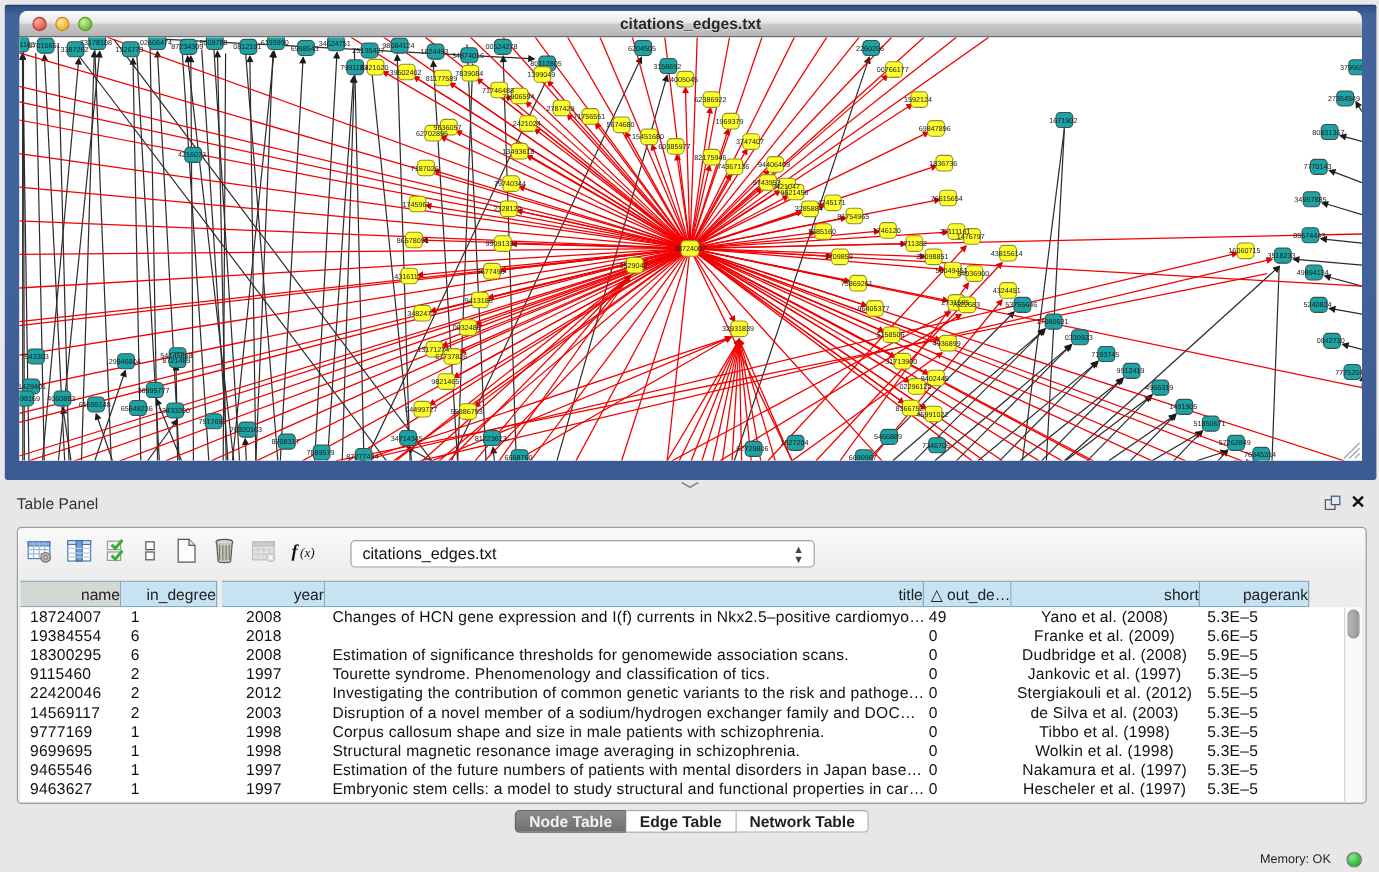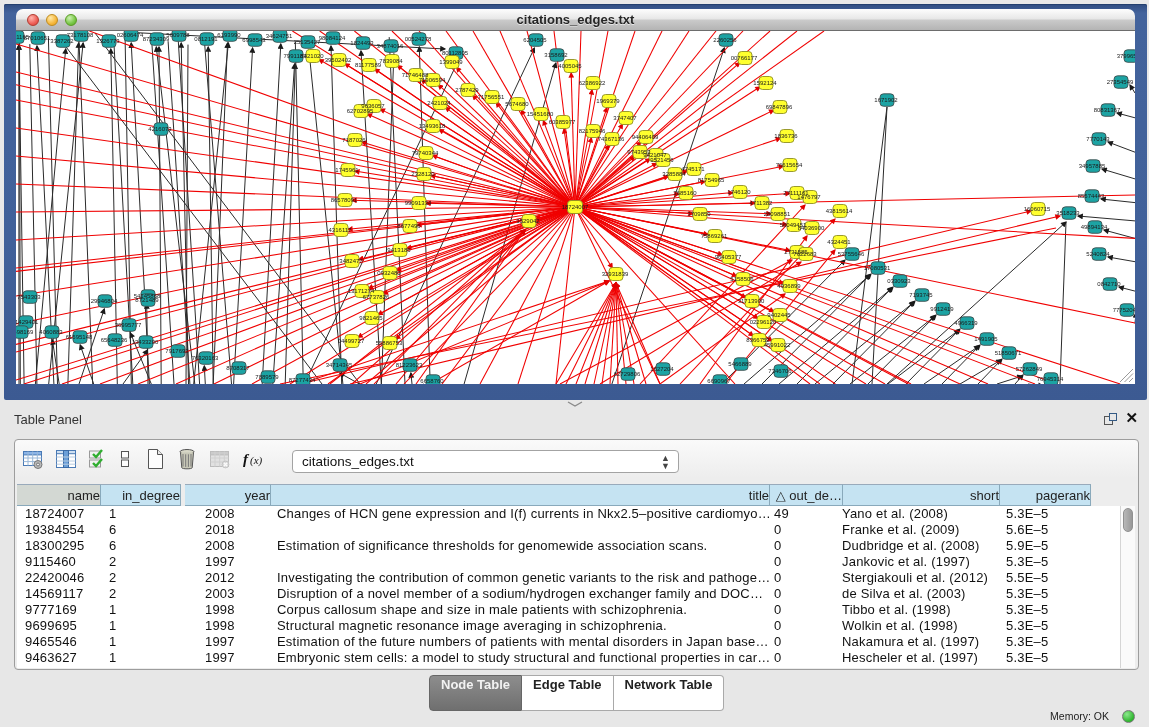--- a/index.html
+++ b/index.html
@@ -18,26 +18,26 @@
 #tools{position:absolute;left:6px;top:8px;height:26px;display:flex;align-items:center}
 #tools .ic{margin-right:9px;display:inline-block}
 #combo{position:absolute;left:277px;top:10px;width:387px;height:23px;background:#fff;border:1px solid #a3a3a3;border-radius:4px;font-size:13.5px;color:#111;line-height:21px;padding-left:9px}
 #combo .arr{position:absolute;right:8px;top:3px;font-size:9px;color:#444;line-height:8px;text-align:center}
 #thead{position:absolute;left:2px;top:44px;height:22px;font-size:13px;color:#222}
 #thead span{position:absolute;top:0;height:22px;line-height:22px;text-align:right;background:#c5e3f2;border-right:1px solid #89a9bb;border-top:1px solid #9ab;border-bottom:1px solid #89a9bb;overflow:hidden}
 #tbody{position:absolute;left:2px;top:66px;width:1106px;height:162px;background:#fff;font-size:13px;letter-spacing:0.2px;color:#111;overflow:hidden}
 .trow{position:relative;height:16px;line-height:16px;white-space:nowrap}
 .trow span{position:absolute;top:0;overflow:hidden}
 .c0{left:8px;width:90px}.c1{left:92px;width:80px}.c2{left:188px;width:80px}
-.c3{left:260px;width:494px;text-overflow:ellipsis}.c4{left:757px;width:64px}.c5{left:825px;width:157px;text-align:left}
+.c3{left:260px;width:494px;text-overflow:ellipsis}.c4{left:757px;width:64px}.c5{left:825px;width:157px;text-align:center}
 .c6{left:989px;width:100px}
 #vsb{position:absolute;right:3px;top:66px;width:15px;height:162px;background:#fafafa;border-left:1px solid #d5d5d5}
 #vsb .th{position:absolute;left:2px;top:2px;width:10px;height:24px;border-radius:5px;background:linear-gradient(90deg,#b8b8b8,#989898);border:1px solid #909090}
 #tabs{position:absolute;left:429px;top:275px;height:19px;display:flex;font-size:13px}
-#tabs .t{height:36px;line-height:18px;padding:0 11px;background:#fff;border:1px solid #a9a9a9;border-left:none;color:#222;font-weight:bold}
+#tabs .t{height:19px;line-height:18px;padding:0 11px;background:#fff;border:1px solid #a9a9a9;border-left:none;color:#222;font-weight:bold}
 #tabs .t.sel{background:linear-gradient(180deg,#8d8d8d,#6f6f6f);color:#f2f2f2;border:1px solid #666;border-radius:4px 0 0 4px}
 #tabs .t.last{border-radius:0 4px 4px 0}
 #mem{position:absolute;right:40px;bottom:5px;font-size:10.5px;color:#222}
 #memdot{position:absolute;right:14px;bottom:4px;width:13px;height:13px;border-radius:50%;background:radial-gradient(circle at 35% 30%,#8ee88e,#2db52d 70%);border:1px solid #777}
 #fico{position:absolute;right:31px;top:12px}
 #xico{position:absolute;right:11px;top:9px;font-size:15px;font-weight:bold;color:#111}
 </style></head><body>
 <div id="win">
   <div id="tbar">
     <div class="tl" style="left:11px;background:radial-gradient(circle at 35% 30%,#ffb5ad,#ee5f57 60%,#d44137);border:1px solid #b23b30"></div>
@@ -706,20 +706,21 @@
           <span class="c2">2008</span>
           <span class="c3">Estimation of significance thresholds for genomewide association scans.</span>
           <span class="c4">0</span>
           <span class="c5">Dudbridge et al. (2008)</span>
           <span class="c6">5.9E–5</span>
         </div>
 <div class="trow">
           <span class="c0">9115460</span>
           <span class="c1">2</span>
           <span class="c2">1997</span>
+          <span class="c3">Tourette syndrome. Phenomenology and classification of tics.</span>
           <span class="c4">0</span>
           <span class="c5">Jankovic et al. (1997)</span>
           <span class="c6">5.3E–5</span>
         </div>
 <div class="trow">
           <span class="c0">22420046</span>
           <span class="c1">2</span>
           <span class="c2">2012</span>
           <span class="c3">Investigating the contribution of common genetic variants to the risk and pathogenesis of attention deficit</span>
           <span class="c4">0</span>

